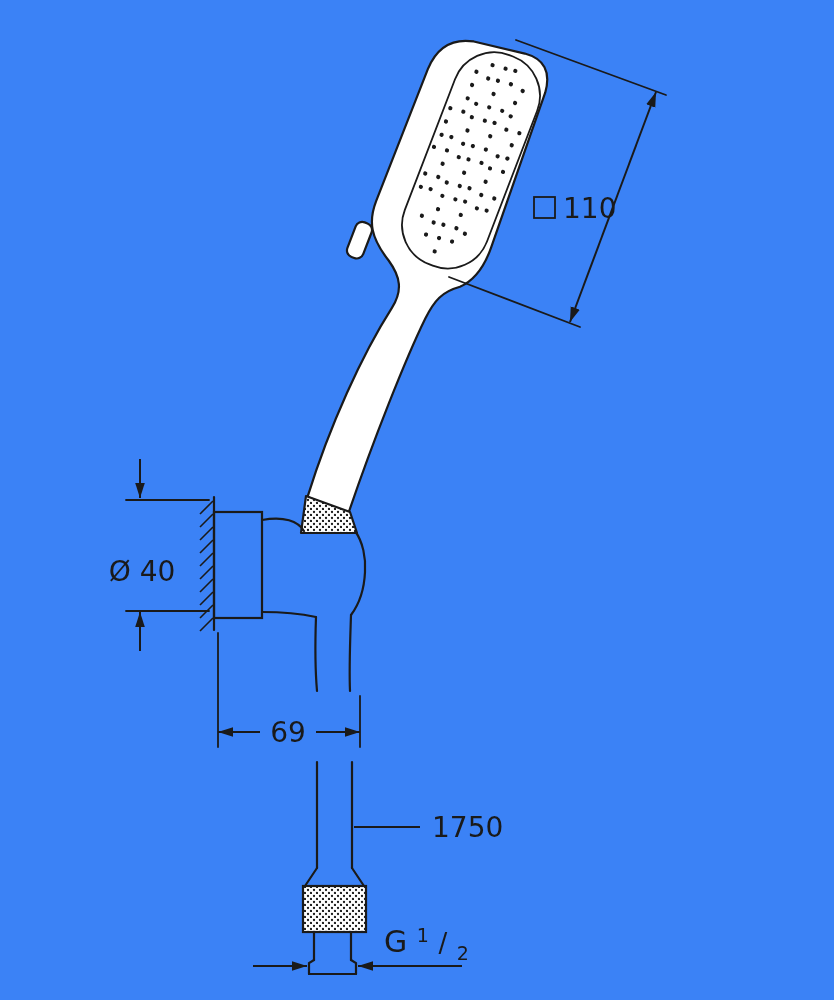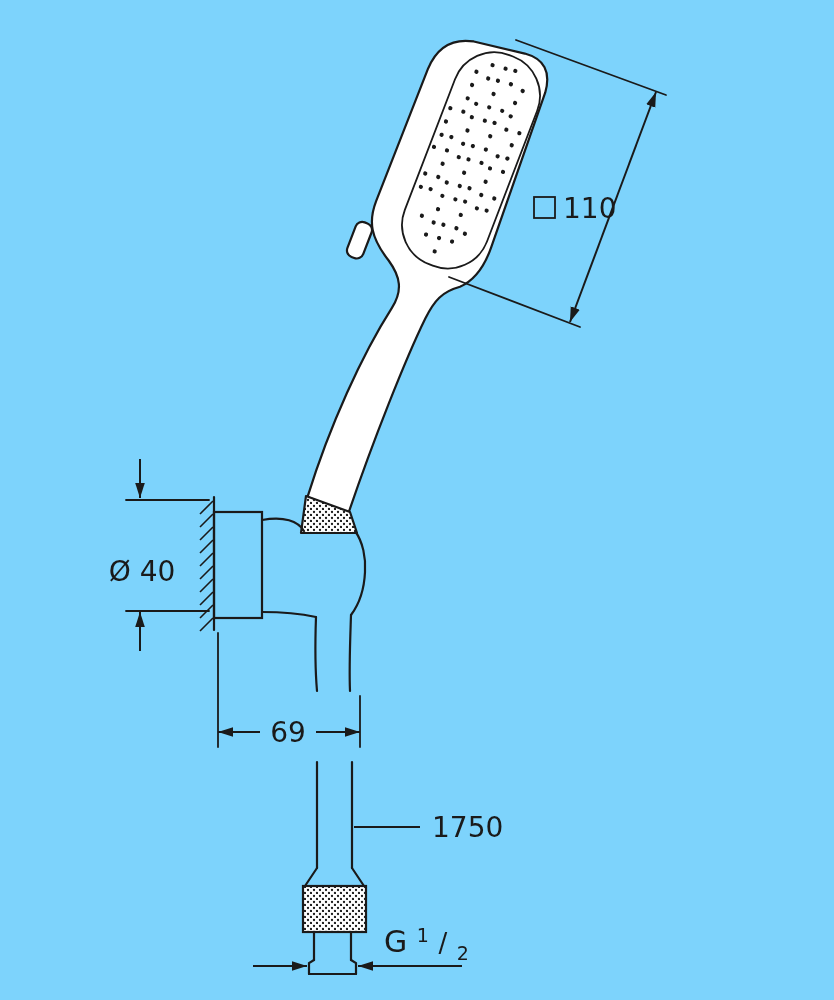--- a/index.html
+++ b/index.html
@@ -1,16 +1,16 @@
 <!DOCTYPE html>
 <html><head>
 <meta charset="utf-8">
 <style>
   html,body{margin:0;padding:0;background:#ffffff;}
-  .stage{width:834px;height:1000px;position:relative;background:#7dd3fc;overflow:hidden;}
+  .stage{width:834px;height:1000px;position:relative;background:#3b82f6;overflow:hidden;}
   svg{display:block;}
   svg text{font-family:"DejaVu Sans","Liberation Sans",sans-serif;fill:#1a1a1a;}
   .outline{fill:#ffffff;stroke:#1a1a1a;stroke-width:2.2;stroke-linejoin:round;}
   .line{fill:none;stroke:#1a1a1a;stroke-width:2.2;stroke-linecap:round;}
   .thin{fill:none;stroke:#1a1a1a;stroke-width:1.8;stroke-linecap:round;}
   .dim{fill:none;stroke:#1a1a1a;stroke-width:2;stroke-linecap:butt;}
   .lbl{font-size:28px;}
 </style>
 </head>
 <body>

